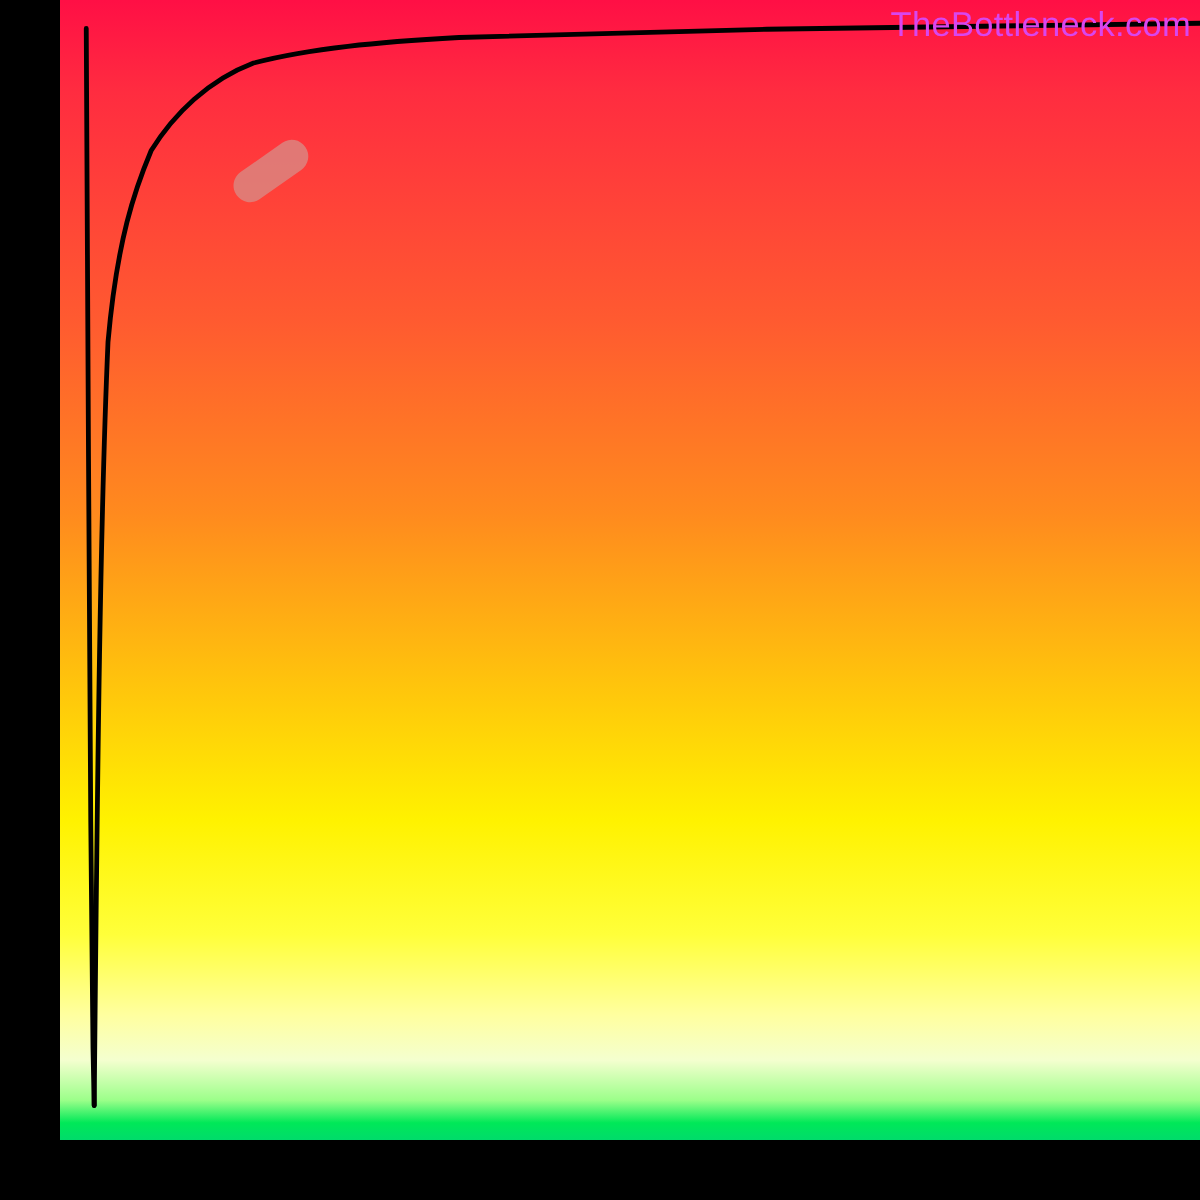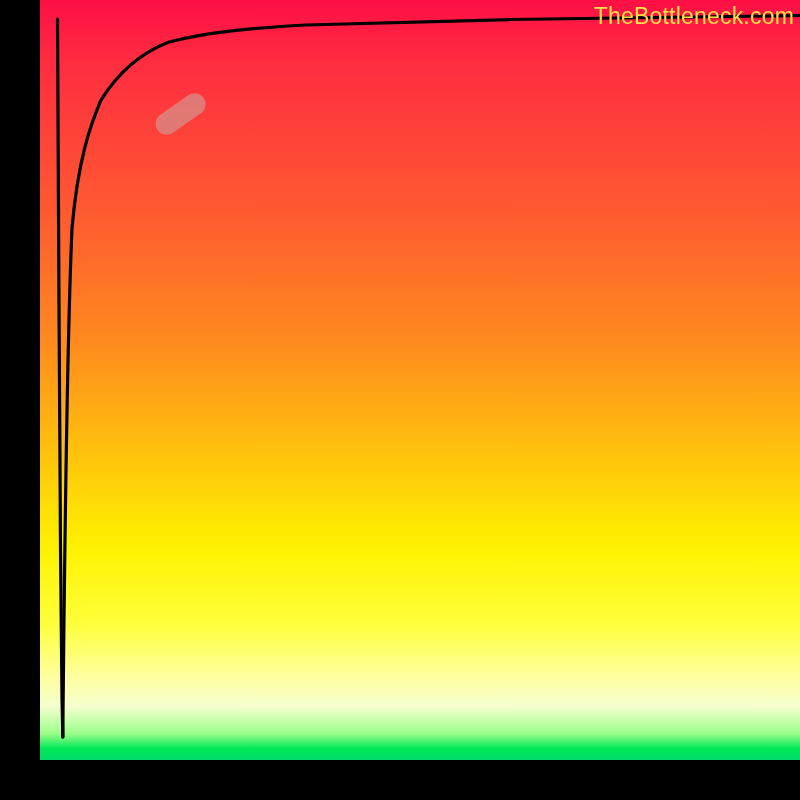--- a/index.html
+++ b/index.html
@@ -54,21 +54,21 @@
       #00e858 98.5%,
       #00db6b 100%
     );
   }
   .watermark {
     position: absolute;
     top: 3px;
     right: 6px;
     font-size: 23px;
     font-weight: 400;
-    color: #fde047;
+    color: #d946ef;
     letter-spacing: 0.2px;
     user-select: none;
   }
   svg.curve {
     position: absolute;
     left: 0;
     top: 0;
     width: 760px;
     height: 760px;
     overflow: visible;

